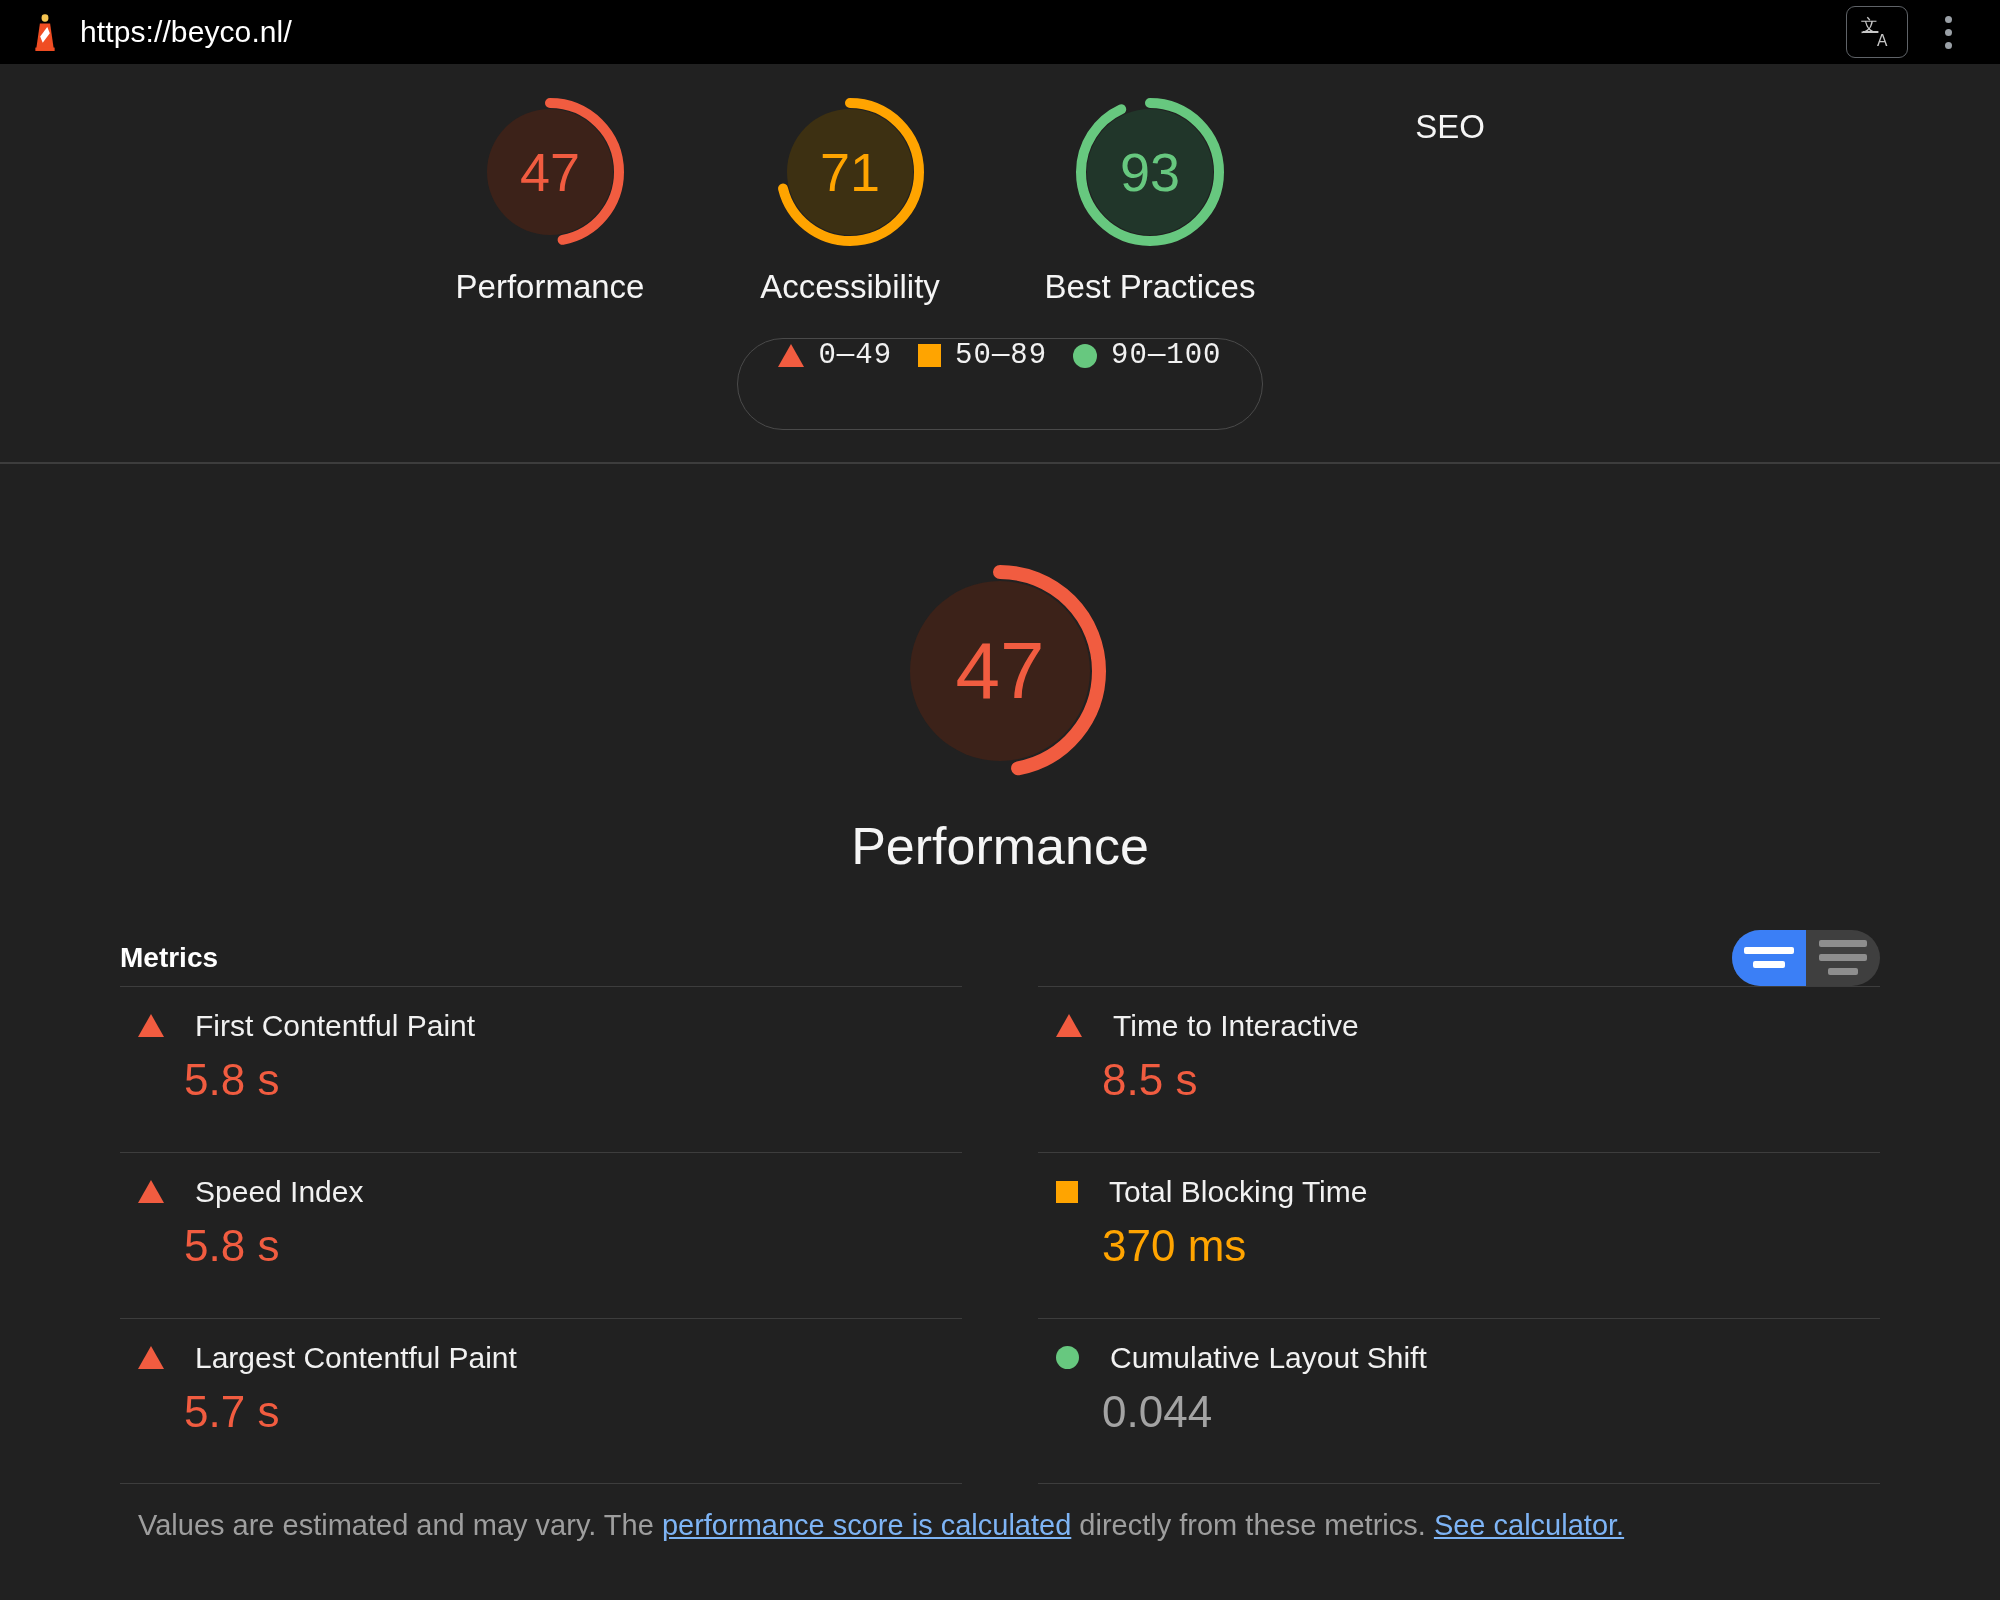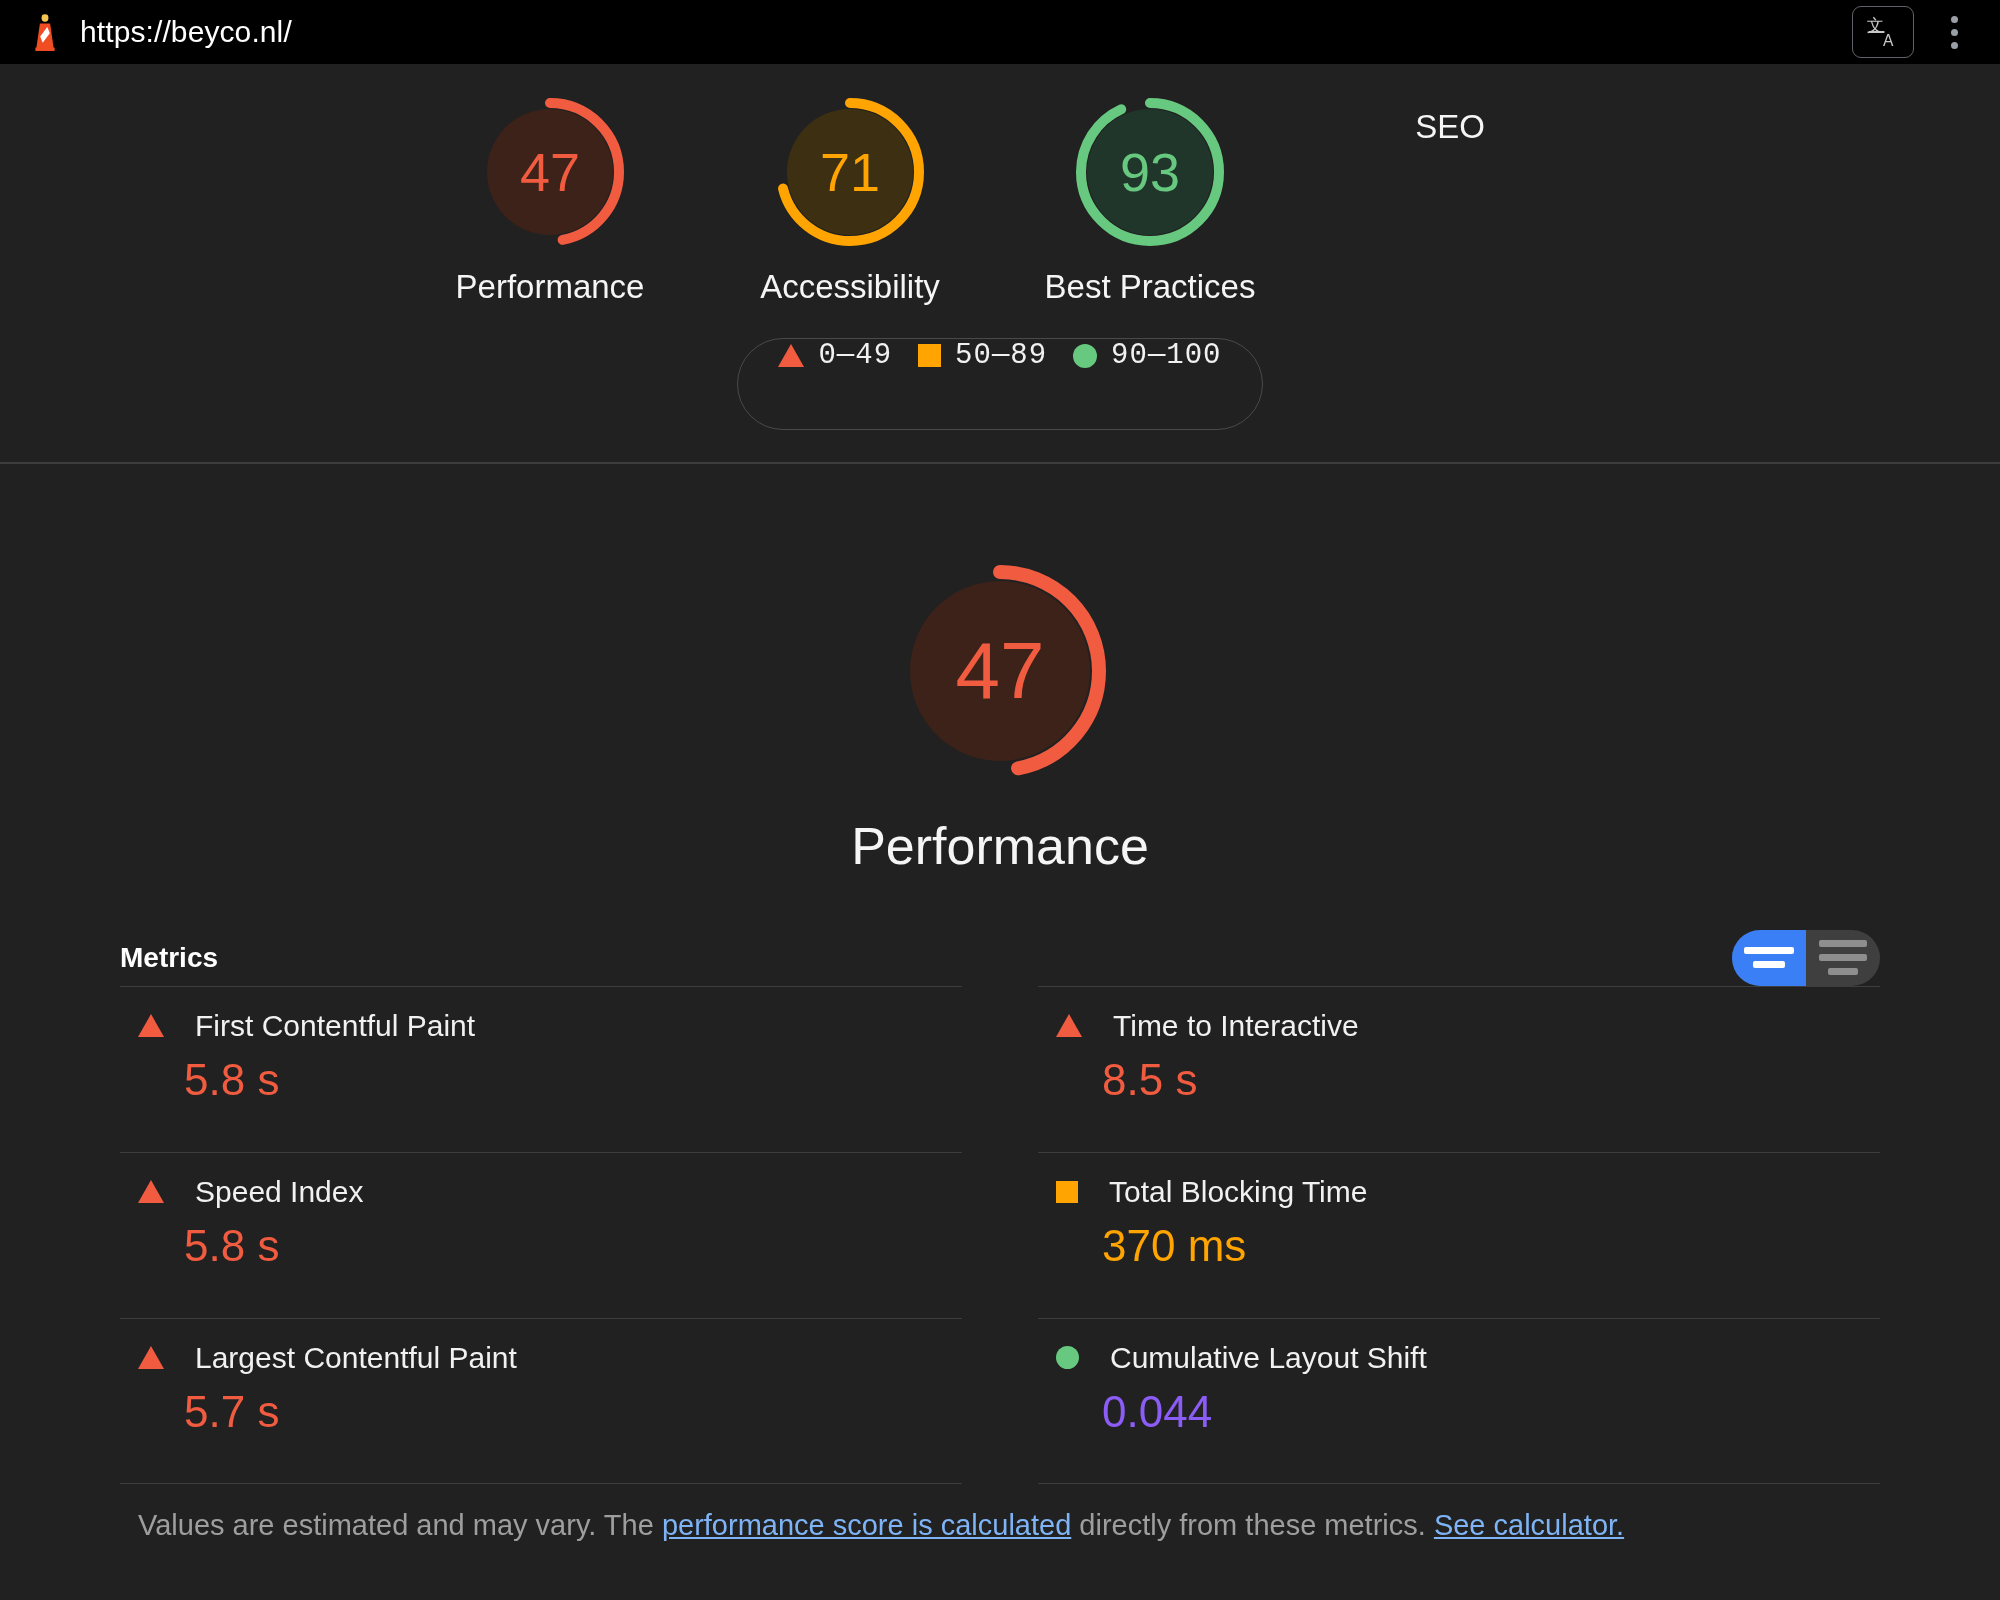--- a/index.html
+++ b/index.html
@@ -11,21 +11,21 @@
     font-family: "Liberation Sans", sans-serif;
     overflow: hidden;
   }
 
   
   .topbar {
     height: 64px;
     background: #000000;
     display: flex;
     align-items: center;
-    padding: 0 24px 0 28px;
+    padding: 0 30px 0 28px;
     gap: 18px;
   }
   .lh-logo { width: 34px; height: 40px; flex: 0 0 auto; display: block; }
   .url-text {
     color: #ffffff;
     font-size: 30px;
     letter-spacing: 0.1px;
     flex: 1 1 auto;
     white-space: nowrap;
     overflow: hidden;
@@ -371,21 +371,21 @@
           <span class="metric-name">Largest Contentful Paint</span>
         </div>
         <div class="metric-value" style="color:#f15c40">5.7 s</div>
       </div>
 
       <div class="metric last">
         <div class="metric-top">
           <span class="m-cir"></span>
           <span class="metric-name">Cumulative Layout Shift</span>
         </div>
-        <div class="metric-value" style="color:#8b5cf6">0.044</div>
+        <div class="metric-value" style="color:#a3a3a3">0.044</div>
       </div>
 
     </div>
 
     <div class="disclaimer">
       <span>Values are estimated and may vary. The </span><a href="#">performance score is calculated</a><span> directly from these metrics. </span><a href="#">See calculator.</a>
     </div>
   </div>
 
 </div>

